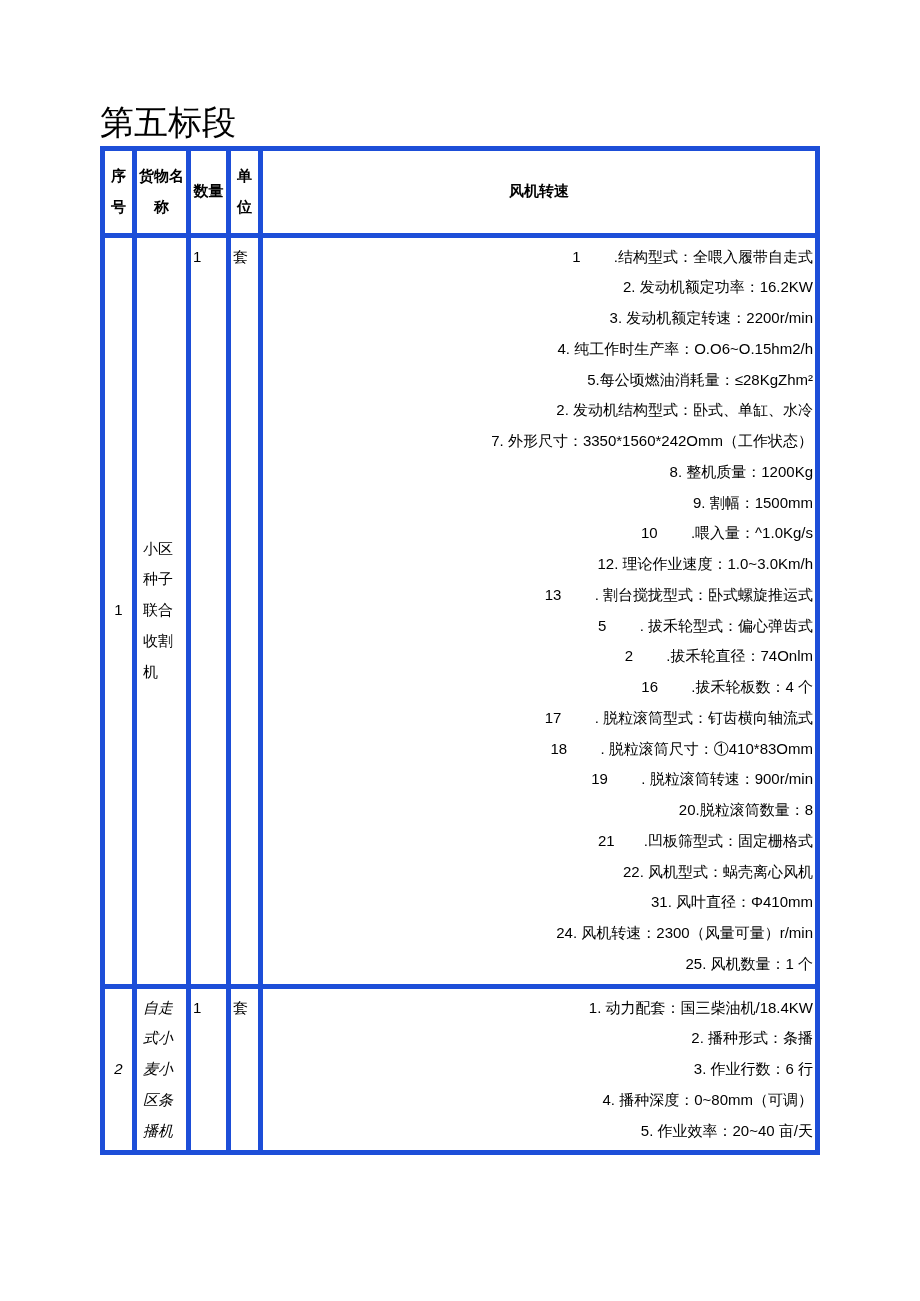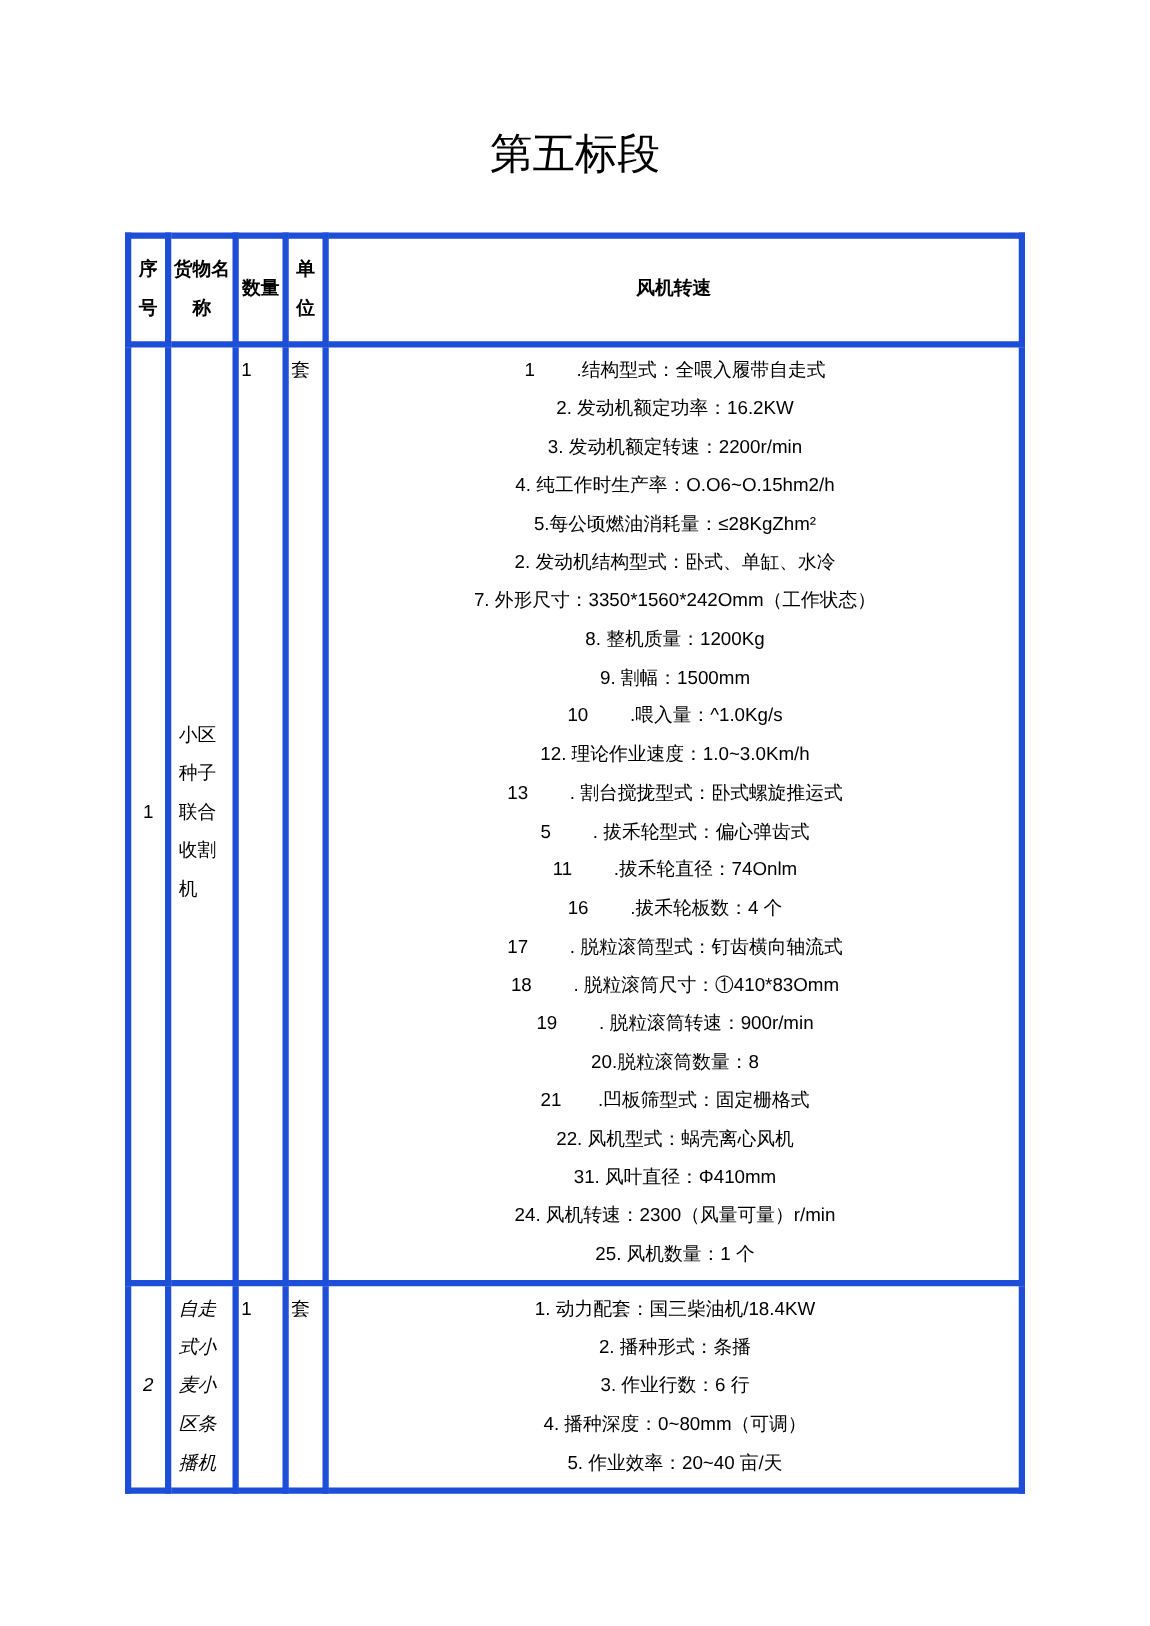--- a/index.html
+++ b/index.html
@@ -7,24 +7,22 @@
       padding: 0;
       box-sizing: border-box;
     }
     body {
       font-family: "SimSun", "宋体", serif;
       background: #ffffff;
       padding: 100px 100px 60px 100px;
       width: 920px;
     }
     .title {
-      text-align: center;
       font-size: 34px;
       font-weight: normal;
-      margin-bottom: 40px;
       font-family: "SimSun", "宋体", serif;
     }
     table {
       border-collapse: collapse;
       width: 100%;
       table-layout: fixed;
     }
     th, td {
       border: 5px solid #1d4ed8;
       font-size: 15px;
@@ -38,21 +36,21 @@
     }
     .col-seq { width: 32px; }
     .col-name { width: 54px; }
     .col-qty { width: 40px; }
     .col-unit { width: 32px; }
     .col-spec { width: auto; }
     td.seq { text-align: center; font-family: Arial, sans-serif; }
     td.name { text-align: left; padding: 4px 2px 4px 6px; }
     td.qty { text-align: left; vertical-align: top; padding: 4px 2px; font-family: Arial, sans-serif; }
     td.unit { text-align: left; vertical-align: top; padding: 4px 2px; }
-    td.spec { text-align: center; vertical-align: top; padding: 4px 2px 4px 4px; }
+    td.spec { text-align: right; vertical-align: top; padding: 4px 2px 4px 4px; }
     .spec-line {
       display: block;
       white-space: pre-wrap;
       font-family: Arial, "SimSun", "宋体", sans-serif;
     }
     .r2 td.qty, .r2 td.unit { vertical-align: top; }
     .r1 td.name, .r1 td.seq { vertical-align: middle; }
     .r2 td.name, .r2 td.seq { vertical-align: middle; font-style: italic; }
   </style>
 </head>
@@ -90,21 +88,21 @@
           <span class="spec-line">4. 纯工作时生产率：O.O6~O.15hm2/h</span>
           <span class="spec-line">5.每公顷燃油消耗量：≤28KgZhm²</span>
           <span class="spec-line">2. 发动机结构型式：卧式、单缸、水冷</span>
           <span class="spec-line">7. 外形尺寸：3350*1560*242Omm（工作状态）</span>
           <span class="spec-line">8. 整机质量：1200Kg</span>
           <span class="spec-line">9. 割幅：1500mm</span>
           <span class="spec-line">10        .喂入量：^1.0Kg/s</span>
           <span class="spec-line">12. 理论作业速度：1.0~3.0Km/h</span>
           <span class="spec-line">13        . 割台搅拢型式：卧式螺旋推运式</span>
           <span class="spec-line">5        . 拔禾轮型式：偏心弹齿式</span>
-          <span class="spec-line">11        .拔禾轮直径：74Onlm</span>
+          <span class="spec-line">2        .拔禾轮直径：74Onlm</span>
           <span class="spec-line">16        .拔禾轮板数：4 个</span>
           <span class="spec-line">17        . 脱粒滚筒型式：钉齿横向轴流式</span>
           <span class="spec-line">18        . 脱粒滚筒尺寸：①410*83Omm</span>
           <span class="spec-line">19        . 脱粒滚筒转速：900r/min</span>
           <span class="spec-line">20.脱粒滚筒数量：8</span>
           <span class="spec-line">21       .凹板筛型式：固定栅格式</span>
           <span class="spec-line">22. 风机型式：蜗壳离心风机</span>
           <span class="spec-line">31. 风叶直径：Φ410mm</span>
           <span class="spec-line">24. 风机转速：2300（风量可量）r/min</span>
           <span class="spec-line">25. 风机数量：1 个</span>

